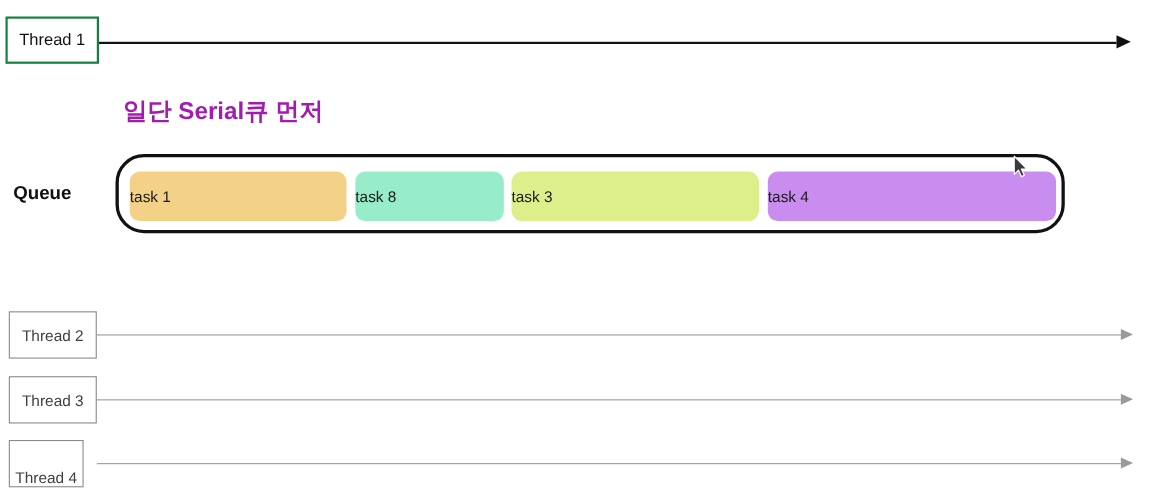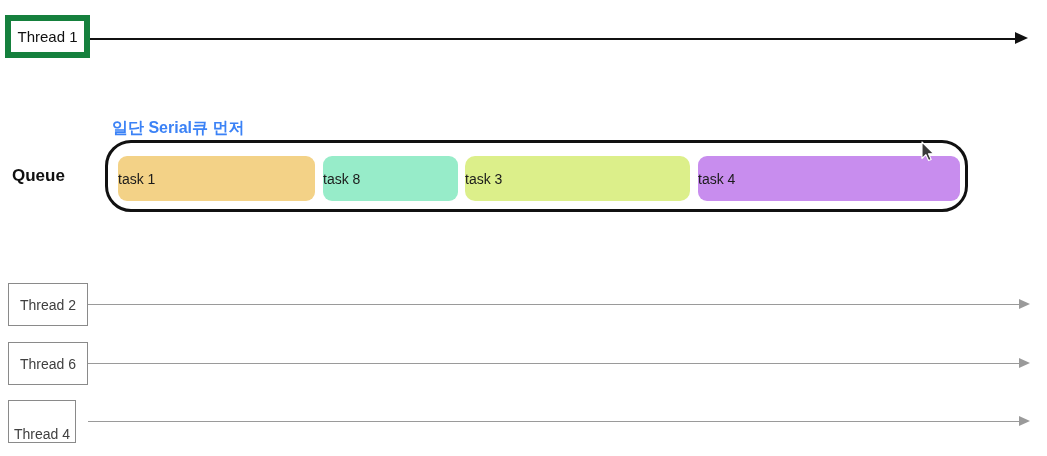--- a/index.html
+++ b/index.html
@@ -22,21 +22,21 @@
   .thread-box {
     position: absolute;
     box-sizing: border-box;
     display: flex;
     align-items: center;
     justify-content: center;
     background: #ffffff;
     white-space: nowrap;
   }
   .thread-box.primary {
-    border: 6px solid #15803d;
+    border: 2px solid #15803d;
     color: #111111;
     font-size: 15px;
   }
   .thread-box.secondary {
     border: 1px solid #8a8a8a;
     color: #404040;
     font-size: 14px;
   }
 
   
@@ -71,24 +71,23 @@
     top: -5px;
     border-top: 5px solid transparent;
     border-bottom: 5px solid transparent;
     border-left: 11px solid #9a9a9a;
   }
 
   
   .heading {
     position: absolute;
     font-weight: bold;
-    font-size: 16px;
-    color: #3b82f6;
+    font-size: 22px;
+    color: #a21caf;
     white-space: nowrap;
-    margin-top: 32px;
   }
 
   
   .queue-label {
     position: absolute;
     font-weight: bold;
     font-size: 17px;
     color: #111111;
     white-space: nowrap;
   }
@@ -161,21 +160,21 @@
 
   <div class="thread-box secondary" style="left:8px; top:283px; width:80px; height:43px;">
     <span>Thread 2</span>
   </div>
   <div class="arrow-line secondary" style="left:88px; top:304px; width:942px;">
     <div class="shaft" style="width:931px;"></div>
     <div class="head" style="left:931px;"></div>
   </div>
 
   <div class="thread-box secondary" style="left:8px; top:342px; width:80px; height:43px;">
-    <span>Thread 6</span>
+    <span>Thread 3</span>
   </div>
   <div class="arrow-line secondary" style="left:88px; top:363px; width:942px;">
     <div class="shaft" style="width:931px;"></div>
     <div class="head" style="left:931px;"></div>
   </div>
 
   <div class="thread-box secondary" style="left:8px; top:400px; width:68px; height:43px;align-items:flex-end;">
     <span>Thread 4</span>
   </div>
   <div class="arrow-line secondary" style="left:88px; top:421px; width:942px;">

